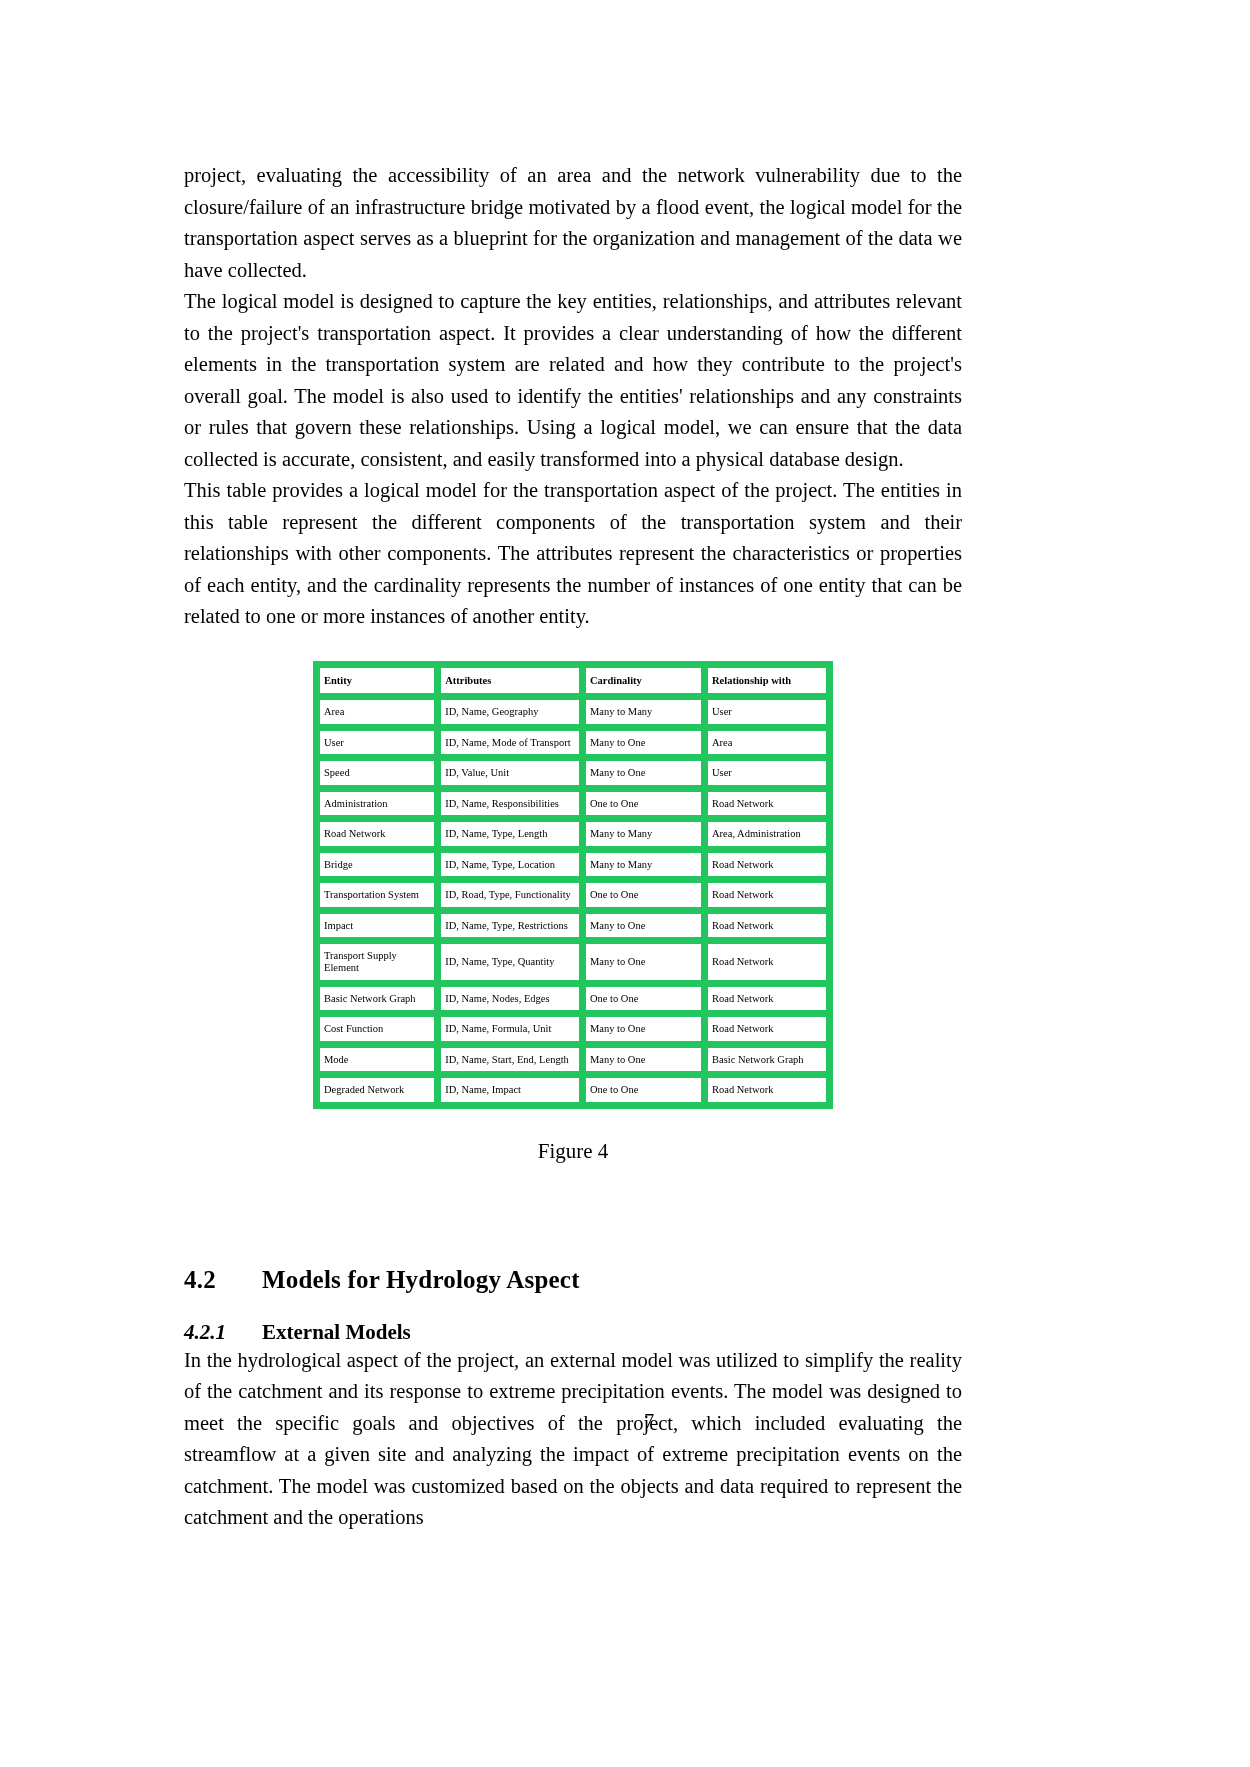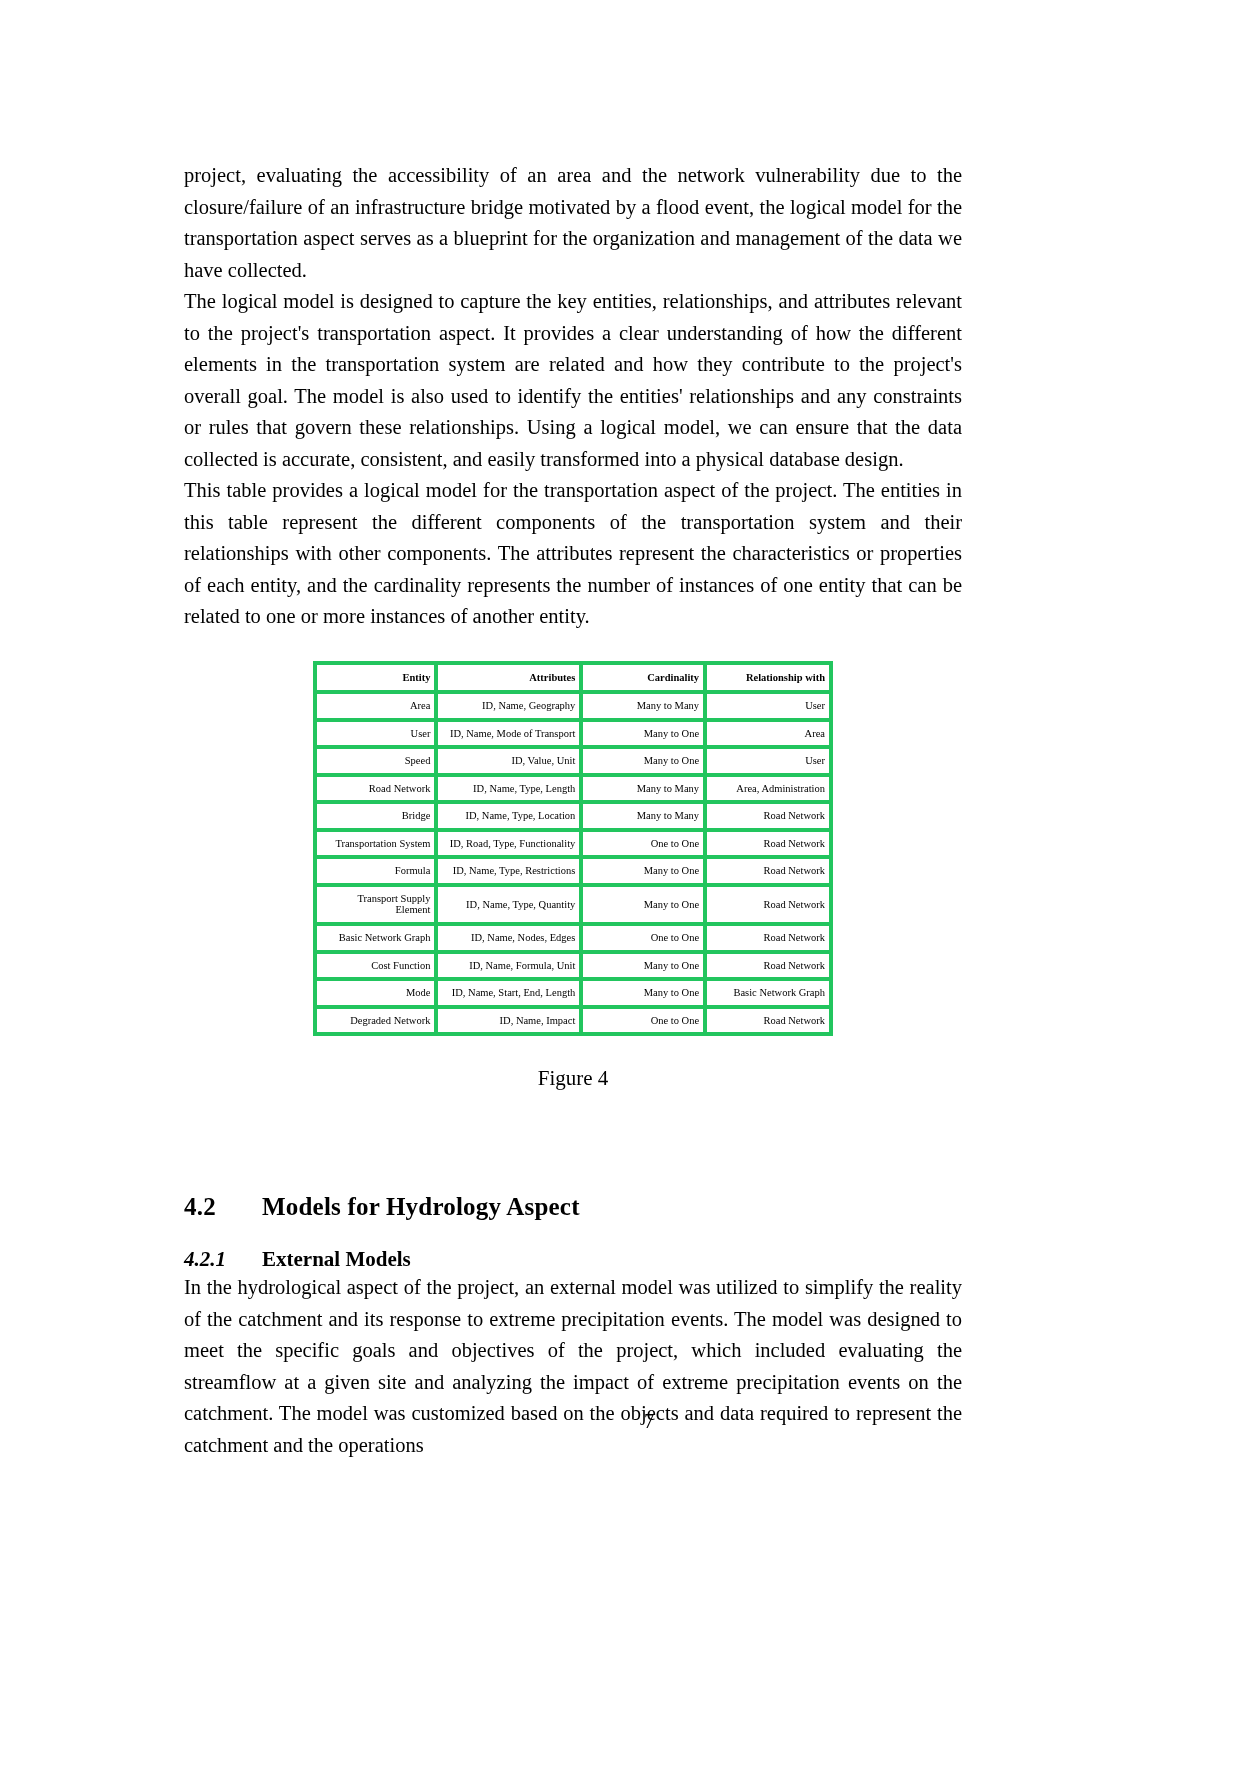--- a/index.html
+++ b/index.html
@@ -45,22 +45,22 @@
     justify-content: center;
   }
   table.logical-model {
     border-collapse: collapse;
     font-family: "Liberation Serif", "DejaVu Serif", serif;
     font-size: 10.5px;
     width: 520px;
   }
   table.logical-model th,
   table.logical-model td {
-    border: 4px solid #22c55e;
-    text-align: right;
+    border: 7px solid #22c55e;
+    text-align: left;
     vertical-align: middle;
     padding: 6px 4px;
     line-height: 1.1;
   }
   table.logical-model th {
     font-weight: bold;
     font-size: 10.5px;
     padding: 7px 4px;
   }
   table.logical-model td.col-entity { width: 120px; }
@@ -138,39 +138,45 @@
             <td class="col-card">Many to One</td>
             <td class="col-rel">Area</td>
           </tr>
           <tr>
             <td class="col-entity">Speed</td>
             <td class="col-attr">ID, Value, Unit</td>
             <td class="col-card">Many to One</td>
             <td class="col-rel">User</td>
           </tr>
           <tr>
+            <td class="col-entity">Administration</td>
+            <td class="col-attr">ID, Name, Responsibilities</td>
+            <td class="col-card">One to One</td>
+            <td class="col-rel">Road Network</td>
+          </tr>
+          <tr>
             <td class="col-entity">Road Network</td>
             <td class="col-attr">ID, Name, Type, Length</td>
             <td class="col-card">Many to Many</td>
             <td class="col-rel">Area, Administration</td>
           </tr>
           <tr>
             <td class="col-entity">Bridge</td>
             <td class="col-attr">ID, Name, Type, Location</td>
             <td class="col-card">Many to Many</td>
             <td class="col-rel">Road Network</td>
           </tr>
           <tr>
             <td class="col-entity">Transportation System</td>
             <td class="col-attr">ID, Road, Type, Functionality</td>
             <td class="col-card">One to One</td>
             <td class="col-rel">Road Network</td>
           </tr>
           <tr>
-            <td class="col-entity">Formula</td>
+            <td class="col-entity">Impact</td>
             <td class="col-attr">ID, Name, Type, Restrictions</td>
             <td class="col-card">Many to One</td>
             <td class="col-rel">Road Network</td>
           </tr>
           <tr>
             <td class="col-entity">Transport Supply Element</td>
             <td class="col-attr">ID, Name, Type, Quantity</td>
             <td class="col-card">Many to One</td>
             <td class="col-rel">Road Network</td>
           </tr>

